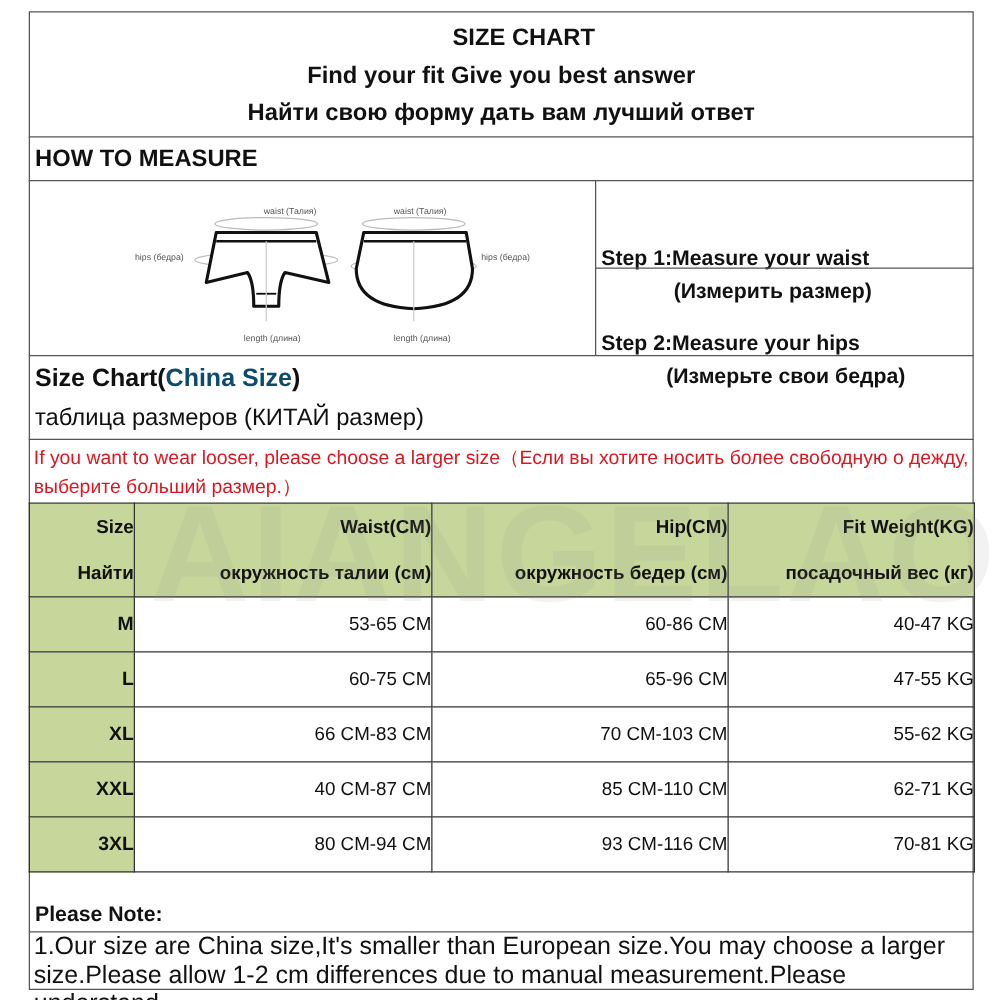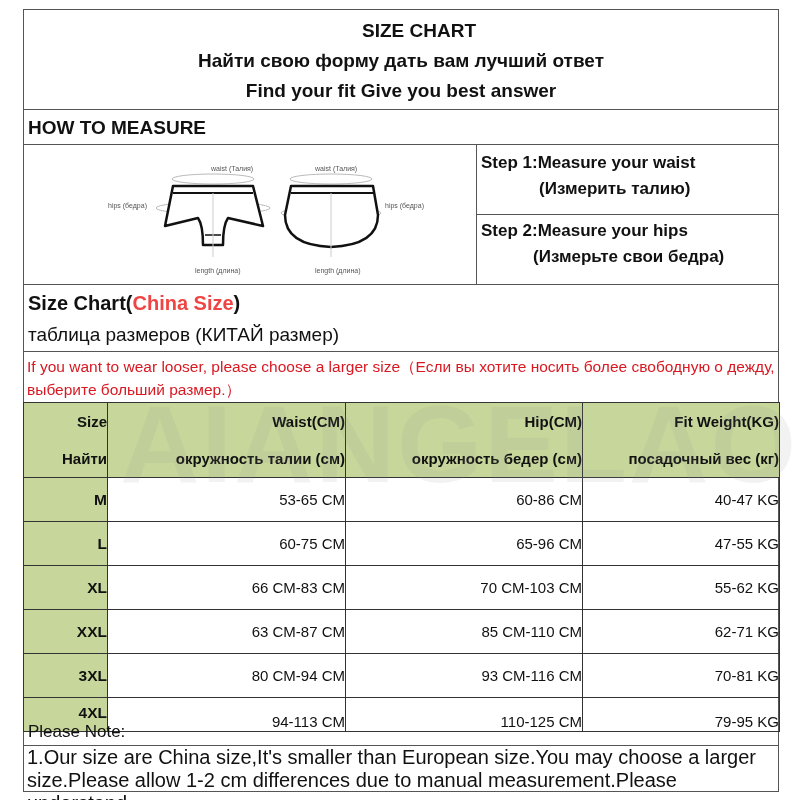--- a/index.html
+++ b/index.html
@@ -4,45 +4,45 @@
 <style>
   html, body { margin:0; padding:0; background:#ffffff; }
   body { width:800px; height:800px; position:relative; overflow:hidden; font-family:"Liberation Sans", "DejaVu Sans", sans-serif; color:#111; }
   .frame { position:absolute; left:23px; top:9px; width:756px; height:783px; border:1.5px solid #555; box-sizing:border-box; }
   .hline { position:absolute; left:23px; width:756px; height:0; border-top:1.5px solid #555; }
   .block { position:absolute; box-sizing:border-box; }
   .center { text-align:center; }
   .title1 { font-size:19px; font-weight:bold; }
   .title2 { font-size:19px; font-weight:bold; }
   .howto { font-size:19px; font-weight:bold; }
-  .step { font-size:17px; font-weight:bold; }
+  .step { font-size:17px; font-weight:bold;margin-top:44px; }
   .sc-title { font-size:20px; font-weight:bold; }
-  .red { color:#ef4444; }
+  .red { color:#0c4a6e; }
   .ru-sub { font-size:19px; }
   .warn { font-size:15.5px; color:#d91822; line-height:23px; }
   table.sz { position:absolute; left:23px; top:402px; width:756px; border-collapse:collapse; table-layout:fixed; }
   table.sz td { border:1.5px solid #333; text-align:right; font-size:15px; padding:0; }
   table.sz td.hdr { background:#c7d79b; font-weight:bold; font-size:15px; }
   table.sz td.szc { background:#c7d79b; font-weight:bold; font-size:15.5px; }
   .hdr .l1 { display:block; height:37px; line-height:37px; }
   .hdr .l2 { display:block; height:37px; line-height:37px; }
   .watermark { position:absolute; left:120px; top:380px; font-size:110px; color:rgba(150,150,150,0.12); font-weight:bold; letter-spacing:2px; pointer-events:none; white-space:nowrap; }
-  .note-title { font-size:17px; font-weight:normal; }
+  .note-title { font-size:17px; font-weight:bold; }
   .note-text { font-size:20px; line-height:23px; }
   .diagram-label { font-size:7px; fill:#555; font-family:"Liberation Sans", sans-serif; }
 </style>
 </head>
 <body>
 
 <div class="frame"></div>
 
 <div class="block center" style="left:23px; top:16px; width:756px;">
   <div class="title1" style="height:30px; line-height:30px;padding-left:36px;">SIZE CHART</div>
+  <div class="title2" style="height:30px; line-height:30px;">Find your fit Give you best answer</div>
   <div class="title2" style="height:30px; line-height:30px;">Найти свою форму дать вам лучший ответ</div>
-  <div class="title2" style="height:30px; line-height:30px;">Find your fit Give you best answer</div>
 </div>
 <div class="hline" style="top:109px;"></div>
 
 <div class="block howto" style="left:28px; top:113px; height:30px; line-height:30px;">HOW TO MEASURE</div>
 <div class="hline" style="top:144px;"></div>
 
 <div class="block" style="left:23px; top:145px; width:453px; height:139px;">
   <svg width="453" height="139" viewBox="0 0 453 139">
 
     <text x="188" y="26" class="diagram-label">waist (Талия)</text>
@@ -62,21 +62,21 @@
     <line x1="268" y1="48" x2="350" y2="48" stroke="#111" stroke-width="2"></line>
     <line x1="308" y1="48" x2="308" y2="112" stroke="#ccc" stroke-width="1"></line>
     <text x="362" y="63" class="diagram-label">hips (бедра)</text>
     <text x="292" y="128" class="diagram-label">length (длина)</text>
   </svg>
 </div>
 <div class="block" style="left:476px; top:144px; width:0; height:140px; border-left:1.5px solid #555;"></div>
 
 <div class="block step" style="left:481px; top:150px; width:298px;">
   <div style="height:26px; line-height:26px;">Step 1:Measure your waist</div>
-  <div style="height:26px; line-height:26px; padding-left:58px;">(Измерить талию)</div>
+  <div style="height:26px; line-height:26px; padding-left:58px;">(Измерить размер)</div>
 </div>
 <div class="block" style="left:476px; top:214px; width:303px; height:0; border-top:1.5px solid #555;"></div>
 <div class="block step" style="left:481px; top:218px; width:298px;">
   <div style="height:26px; line-height:26px;">Step 2:Measure your hips</div>
   <div style="height:26px; line-height:26px; padding-left:52px;">(Измерьте свои бедра)</div>
 </div>
 <div class="hline" style="top:284px;"></div>
 
 <div class="block sc-title" style="left:28px; top:288px; height:30px; line-height:30px;">
   <span>Size Chart(</span><span class="red">China Size</span><span>)</span>
@@ -124,35 +124,29 @@
     <td>47-55 KG</td>
   </tr>
   <tr style="height:44px;">
     <td class="szc">XL</td>
     <td>66 CM-83 CM</td>
     <td>70 CM-103 CM</td>
     <td>55-62 KG</td>
   </tr>
   <tr style="height:44px;">
     <td class="szc">XXL</td>
-    <td>63 CM-87 CM</td>
+    <td>40 CM-87 CM</td>
     <td>85 CM-110 CM</td>
     <td>62-71 KG</td>
   </tr>
   <tr style="height:44px;">
     <td class="szc">3XL</td>
     <td>80 CM-94 CM</td>
     <td>93 CM-116 CM</td>
     <td>70-81 KG</td>
-  </tr>
-  <tr style="height:34px;">
-    <td class="szc" style="vertical-align:top; padding-top:6px;">4XL</td>
-    <td style="vertical-align:bottom; padding-bottom:1px;">94-113 CM</td>
-    <td style="vertical-align:bottom; padding-bottom:1px;">110-125 CM</td>
-    <td style="vertical-align:bottom; padding-bottom:1px;">79-95 KG</td>
   </tr>
 </tbody>
   </table>
 
 <div class="watermark">AIANGELAOIN</div>
 
 <div class="block note-title" style="left:28px; top:720px; height:24px; line-height:24px;">Please Note:</div>
 <div class="hline" style="top:745px;"></div>
 <div class="block note-text" style="left:27px; top:746px; width:750px;">1.Our size are China size,It's smaller than European size.You may choose a larger size.Please allow 1-2 cm differences due to manual measurement.Please understand.</div>
 

